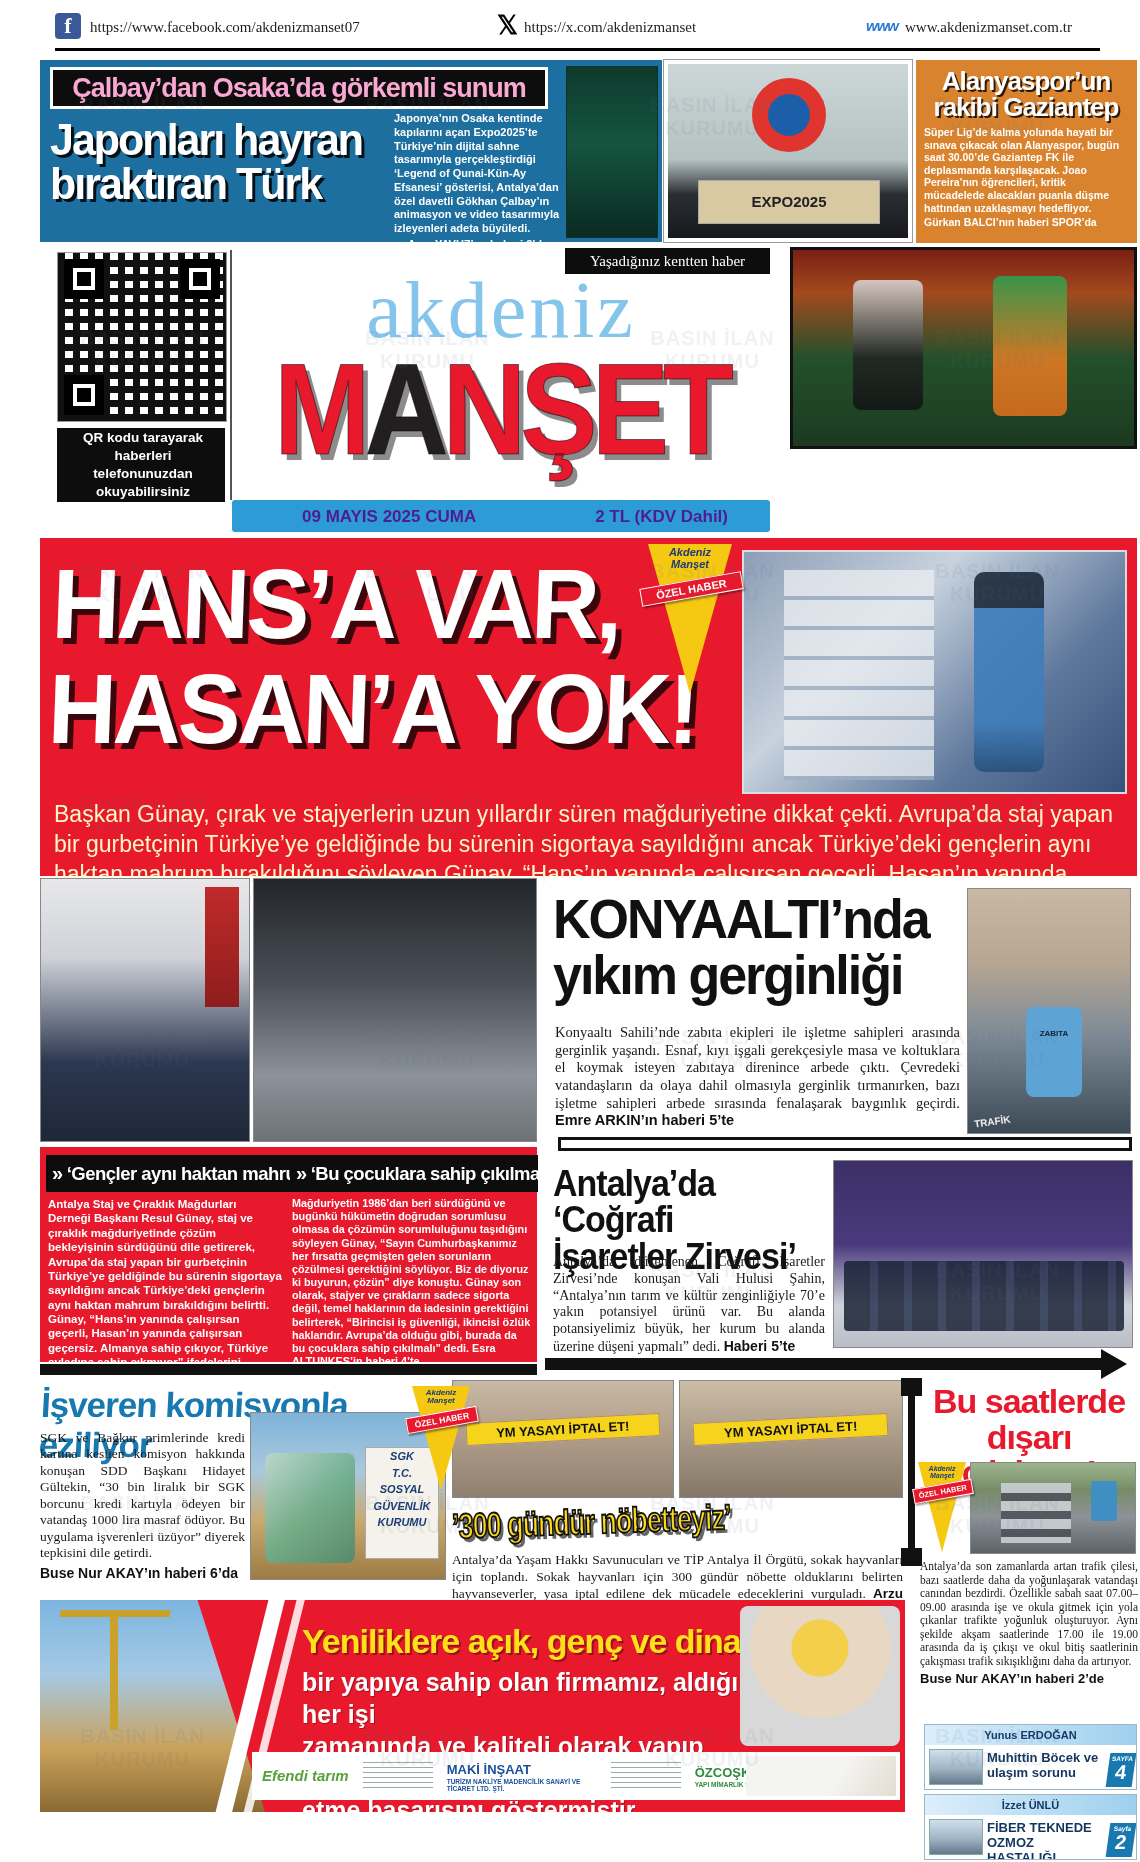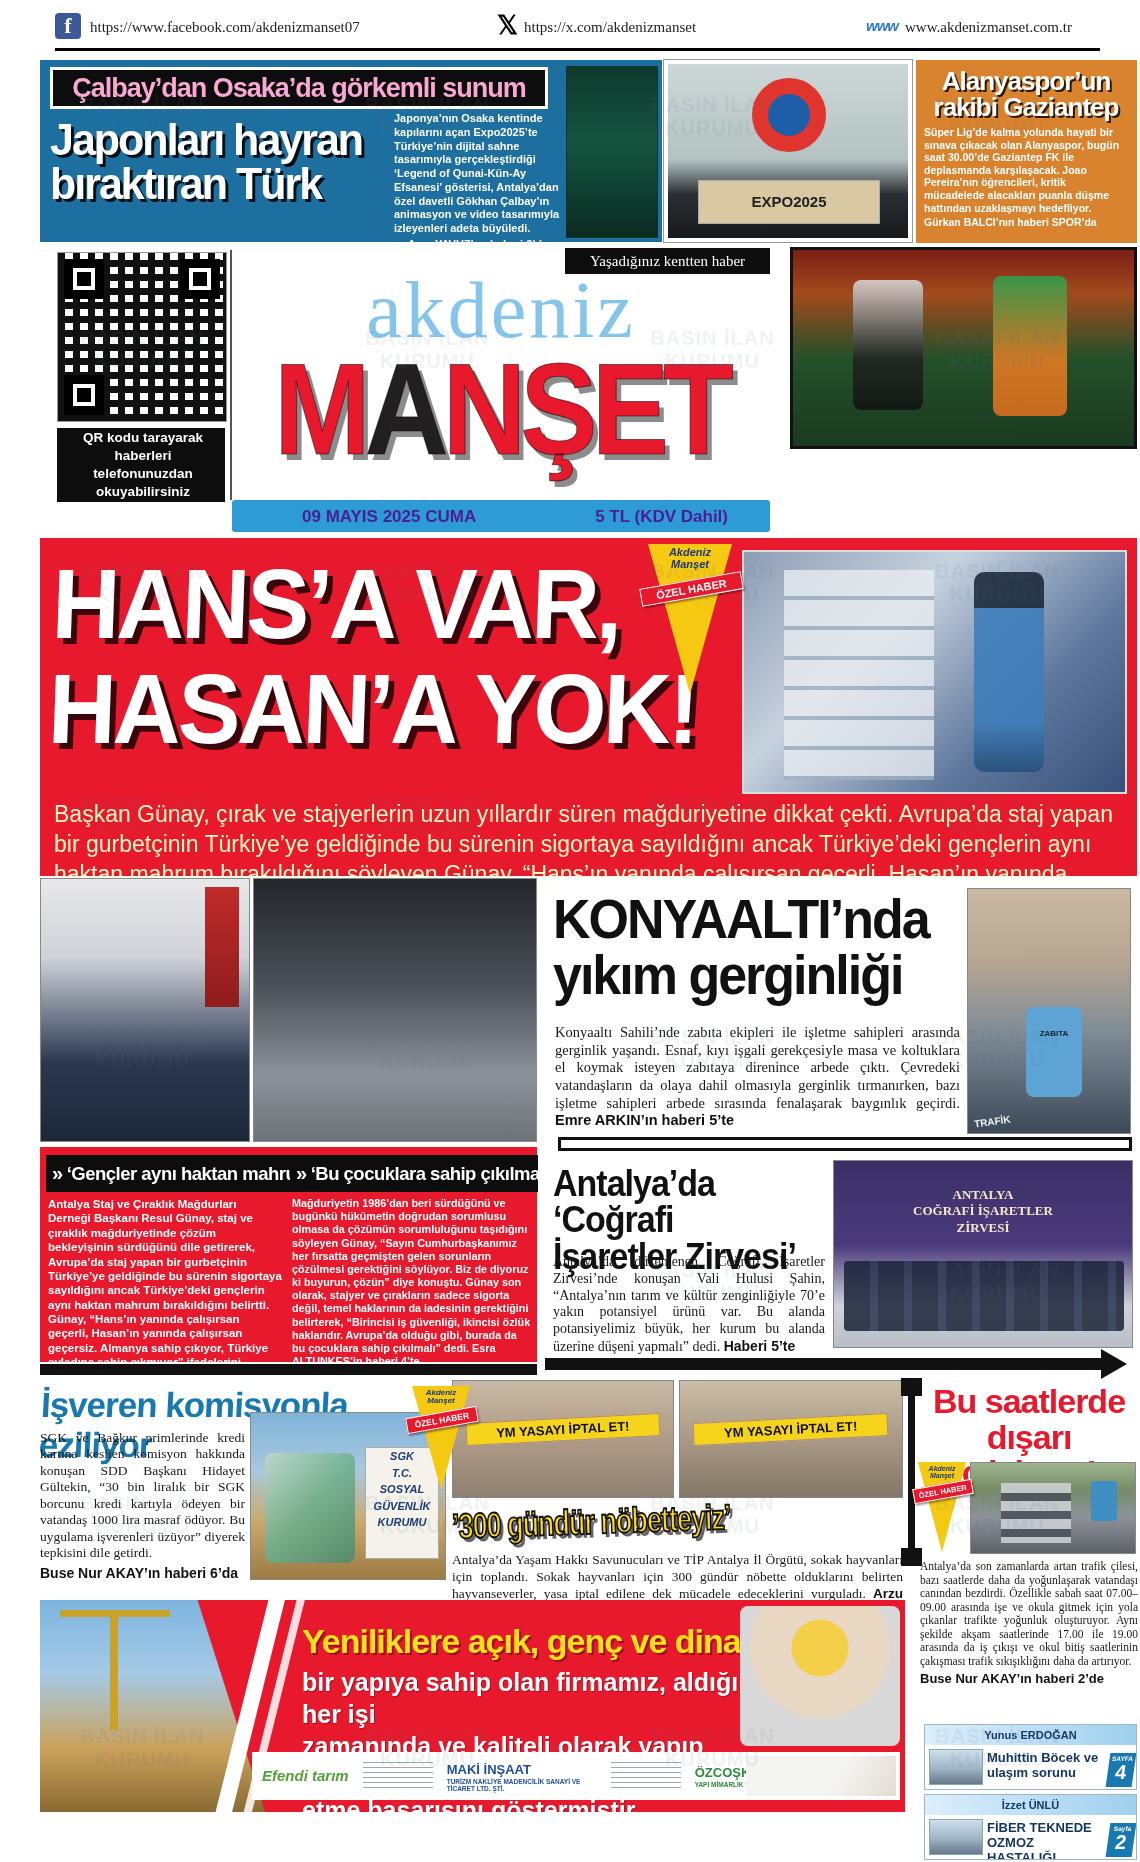--- a/index.html
+++ b/index.html
@@ -250,21 +250,21 @@
   <div class="s" style="left:230px;top:250px;width:2px;height:250px;background:#555;"></div>
 
   <div class="s" style="left:232px;top:248px;width:538px;height:252px;">
     <div class="s tagline" style="left:333px;top:0;width:205px;height:26px;">Yaşadığınız kentten haber veriyoruz</div>
     <div class="s akdeniz" style="left:0;top:22px;width:100%;">akdeniz</div>
     <div class="s manset" style="left:0;top:96px;width:100%;"><span class="red">M</span><span class="blk">A</span><span class="red">NŞET</span></div>
   </div>
 
   <div class="s datebar" style="left:232px;top:500px;width:538px;height:32px;">
     <span class="s" style="left:70px;top:7px;">09 MAYIS 2025 CUMA</span>
-    <span class="s" style="right:42px;top:7px;">5 TL (KDV Dahil)</span>
+    <span class="s" style="right:42px;top:7px;">2 TL (KDV Dahil)</span>
   </div>
 
   <div class="s redband" style="left:40px;top:538px;width:1097px;height:338px;">
     <div class="s hans" style="left:14px;top:14px;width:680px;">
       <div>HANS’A VAR,</div>
       <div>HASAN’A YOK!</div>
     </div>
 
     <div class="s pennant" style="left:608px;top:6px;width:84px;height:150px;">
       <div class="tri"></div>
@@ -313,23 +313,20 @@
   <div class="s whitebar" style="left:558px;top:1137px;width:574px;height:14px;"></div>
   <div class="s" style="left:545px;top:1152px;width:592px;height:203px;background:#fff;">
     <div class="s blackhead" style="left:8px;top:14px;width:280px;font-size:34px;letter-spacing:-1px;">
       <div>Antalya’da ‘Coğrafi</div>
       <div>İşaretler Zirvesi’</div>
     </div>
     <div class="s newsbody" style="left:8px;top:102px;width:272px;font-size:14px;line-height:1.2;">
       <span>Antalya’da düzenlenen Coğrafi İşaretler Zirvesi’nde konuşan Vali Hulusi Şahin, “Antalya’nın tarım ve kültür zenginliğiyle 70’e yakın potansiyel ürünü var. Bu alanda potansiyelimiz büyük, her kurum bu alanda üzerine düşeni yapmalı” dedi. </span><span class="byline">Haberi 5’te</span>
     </div>
     <div class="s photo" style="left:288px;top:8px;width:300px;height:188px;background:linear-gradient(180deg,#3c2f66 0%,#4a3a7d 45%,#cfd3da 78%,#b9bec6 100%);">
-      <div class="s pre" style="left:0;top:26px;width:100%;text-align:center;color:#f3e9c8;font-family:'Liberation Serif',serif;font-weight:bold;font-size:13px;line-height:1.25;">ANTALYA
-COĞRAFİ İŞARETLER
-ZİRVESİ</div>
       <div class="s" style="left:10px;bottom:16px;width:280px;height:70px;background:repeating-linear-gradient(90deg,#1a2236 0 26px,#2a3450 26px 34px);opacity:.85;border-radius:4px;"></div>
     </div>
   </div>
   <div class="s arrowbar" style="left:545px;top:1358px;width:556px;height:12px;"></div>
 
   <div class="s bluehead" style="left:40px;top:1385px;width:420px;">İşveren komisyonla eziliyor</div>
   <div class="s newsbody" style="left:40px;top:1430px;width:205px;font-size:13.5px;line-height:1.22;">
     <span>SGK ve Bağkur primlerinde kredi kartına kesilen komisyon hakkında konuşan SDD Başkanı Hidayet Gültekin, “30 bin liralık bir SGK borcunu kredi kartıyla ödeyen bir vatandaş 1000 lira masraf ödüyor. Bu uygulama işverenleri üzüyor” diyerek tepkisini dile getirdi.</span>
     <span class="byline" style="display:block;margin-top:3px;font-size:14px;">Buse Nur AKAY’ın haberi 6’da</span>
   </div>

